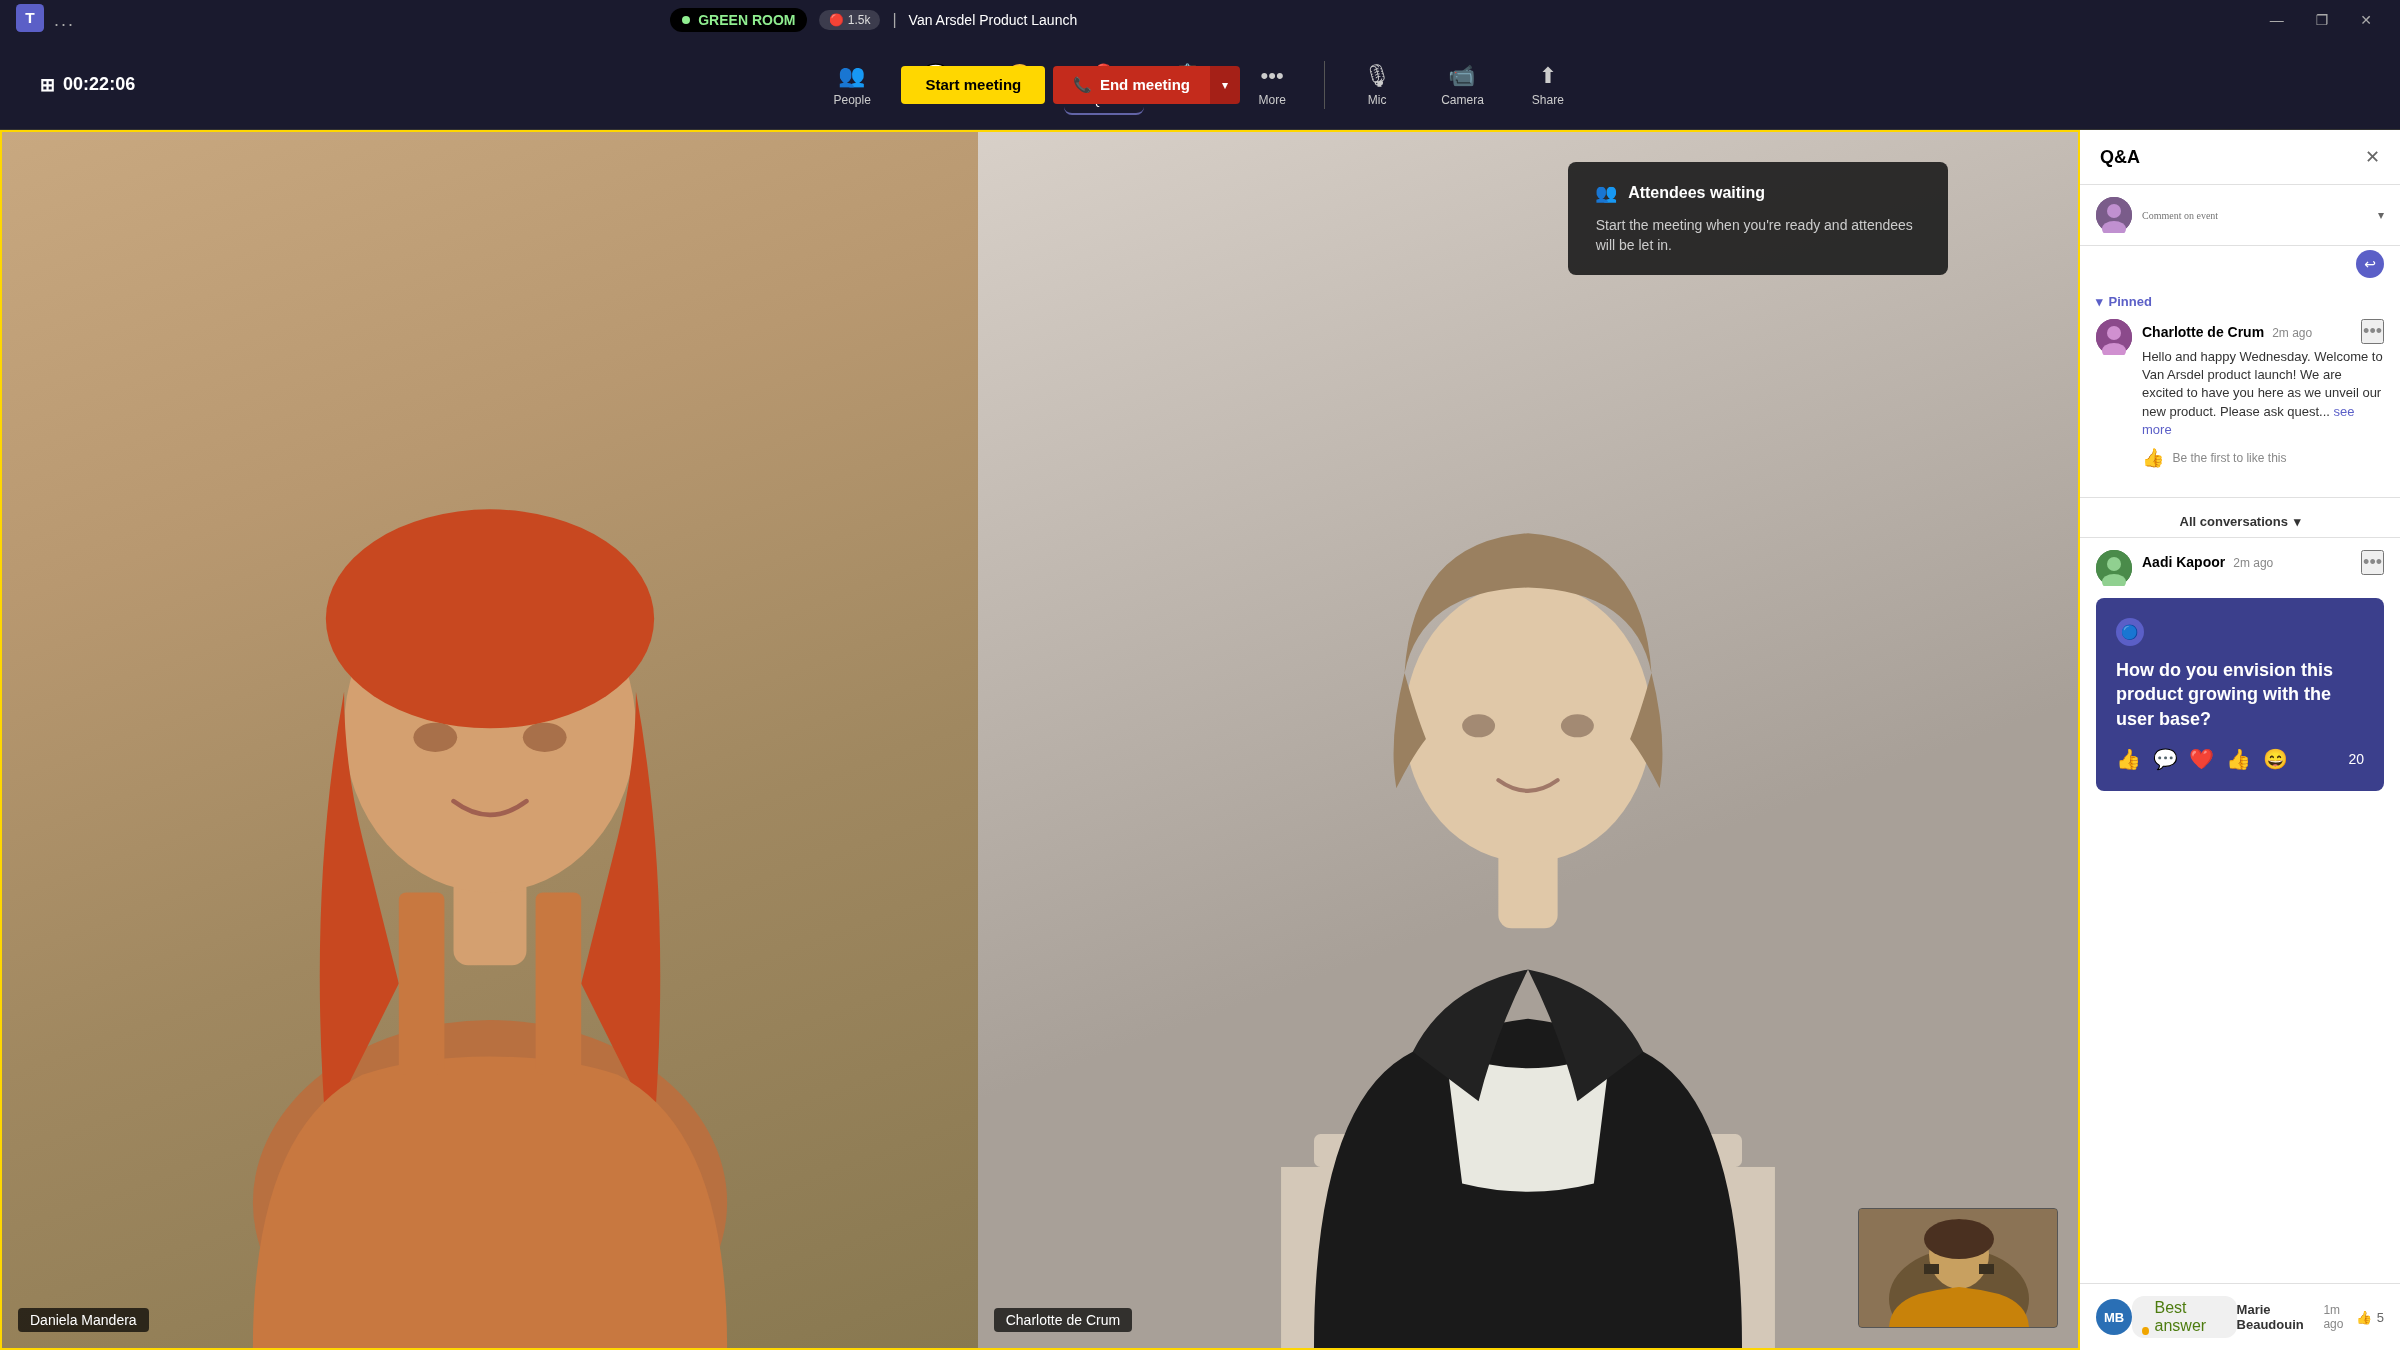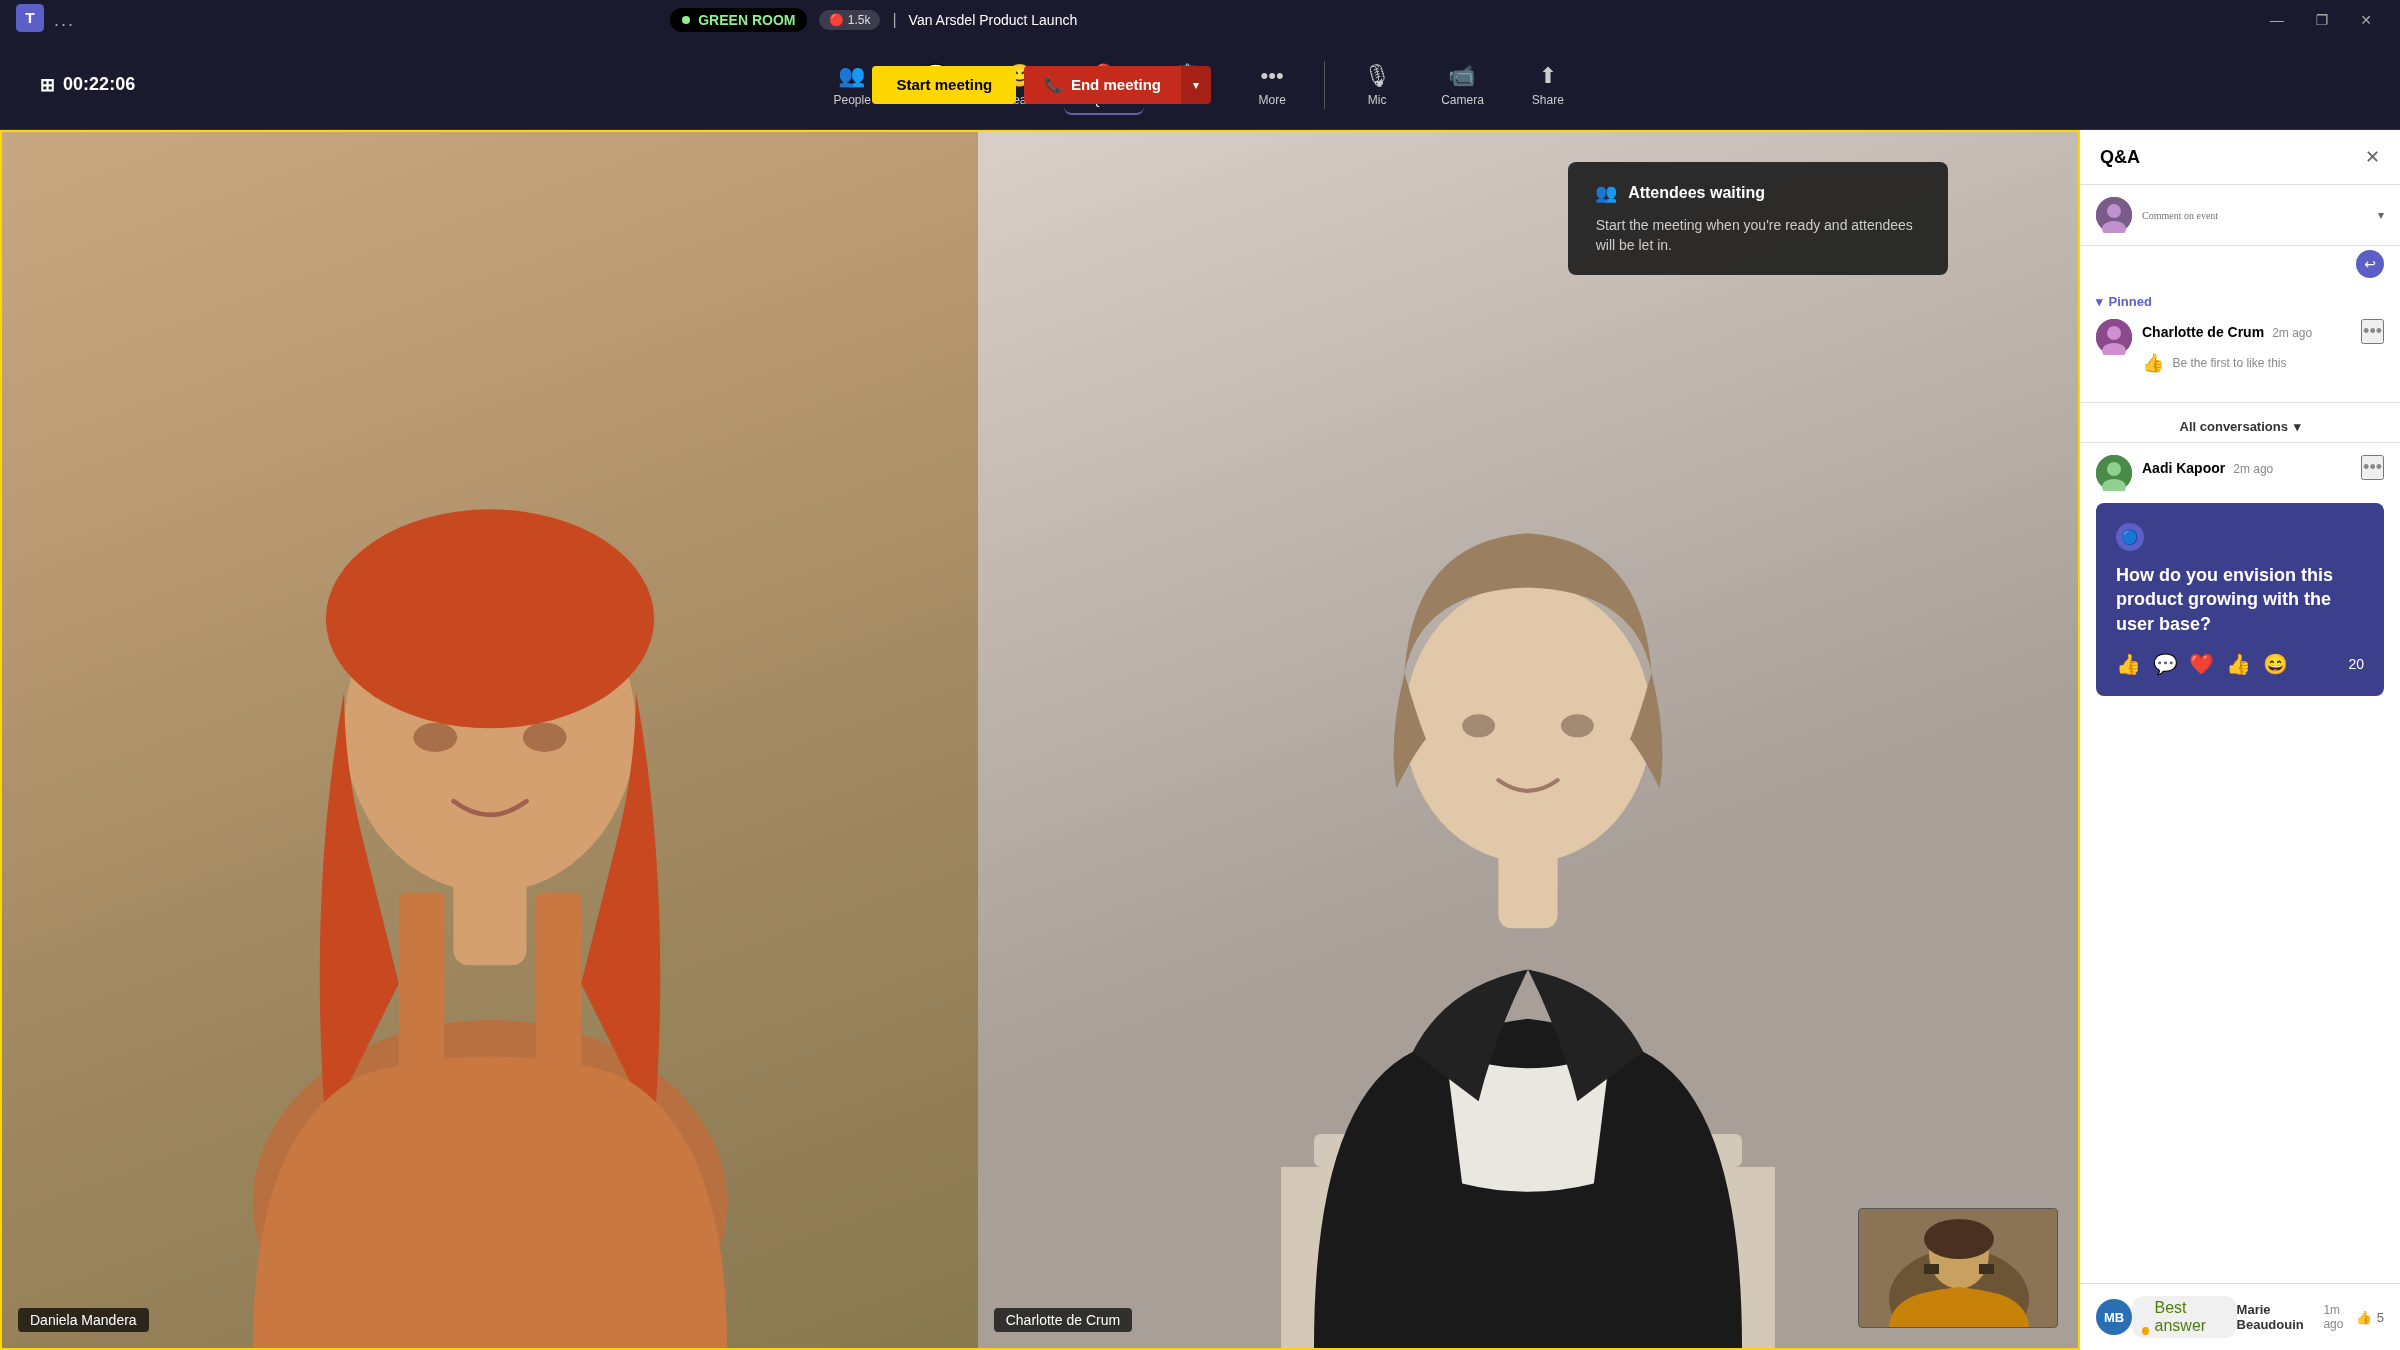--- a/index.html
+++ b/index.html
@@ -103,21 +103,21 @@
     .toolbar-item.active { color: #ffffff; border-bottom: 2px solid #6264a7; padding-bottom: 6px; }
     .toolbar-wrapper {
       position: relative;
       display: flex;
       align-items: center;
       justify-content: center;
       width: 100%;
     }
     .toolbar-actions {
       position: absolute;
-      right: 1189px;
+      right: 1160px;
       display: flex;
       gap: 8px;
       margin-left: 36px;
     }
     .btn-start {
       background: #ffd700;
       color: #000;
       border: none;
       padding: 10px 24px;
       border-radius: 4px;
@@ -730,20 +730,24 @@
           </svg>
         </div>
         <div class="qa-msg-body">
           <div class="qa-msg-header">
             <div class="qa-msg-name-time">
               <span class="qa-msg-name">Charlotte de Crum</span>
               <span class="qa-msg-time">2m ago</span>
             </div>
             <button class="qa-msg-more">•••</button>
           </div>
+          <p class="qa-msg-text">
+            <span>Hello and happy Wednesday. Welcome to Van Arsdel product launch! We are excited to have you here as we unveil our new product. Please ask quest...</span>
+            <span class="see-more">see more</span>
+          </p>
           <div class="like-row">
             <button class="like-btn">👍</button>
             <span class="like-text">Be the first to like this</span>
           </div>
         </div>
       </div>
     </div>
 
     <div class="divider"></div>
 

